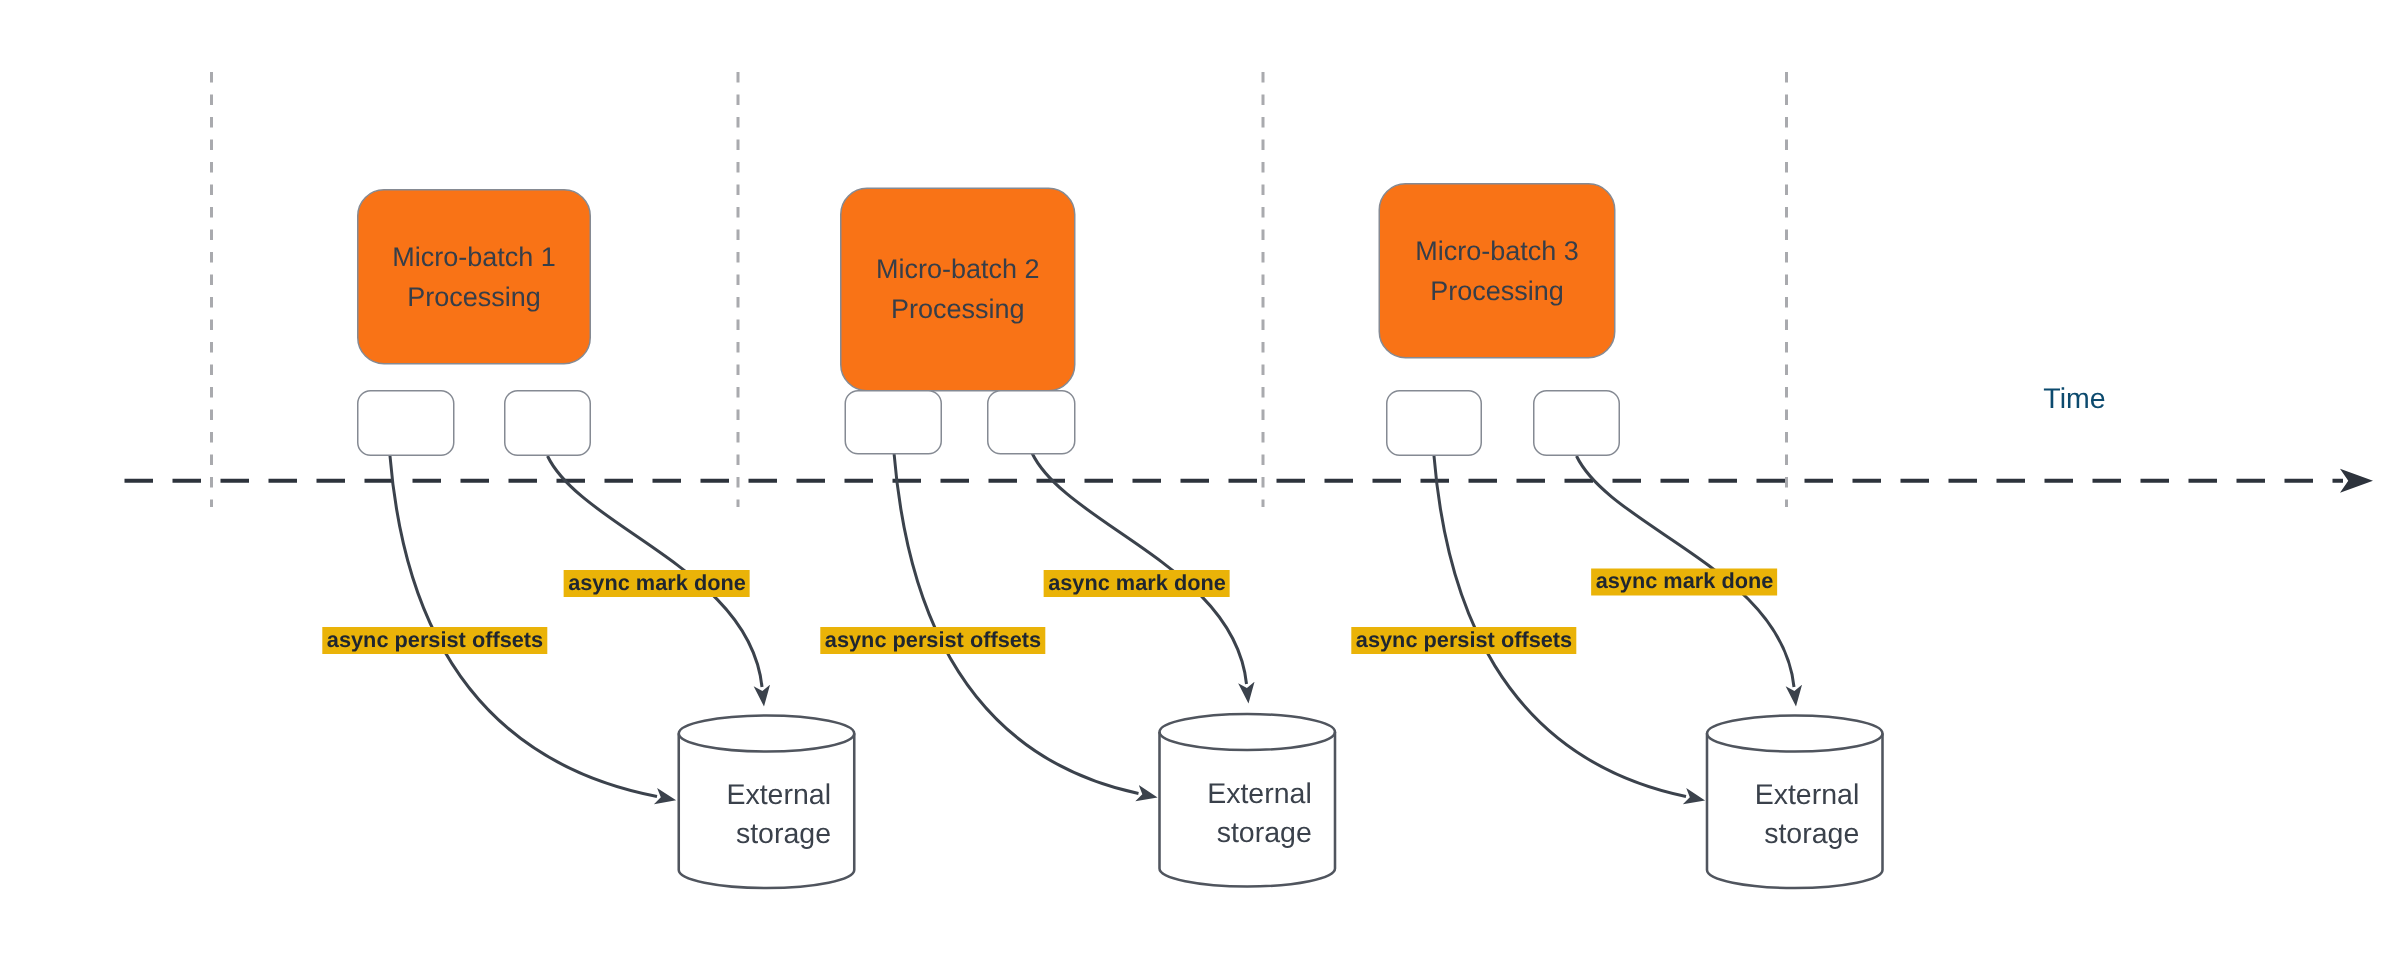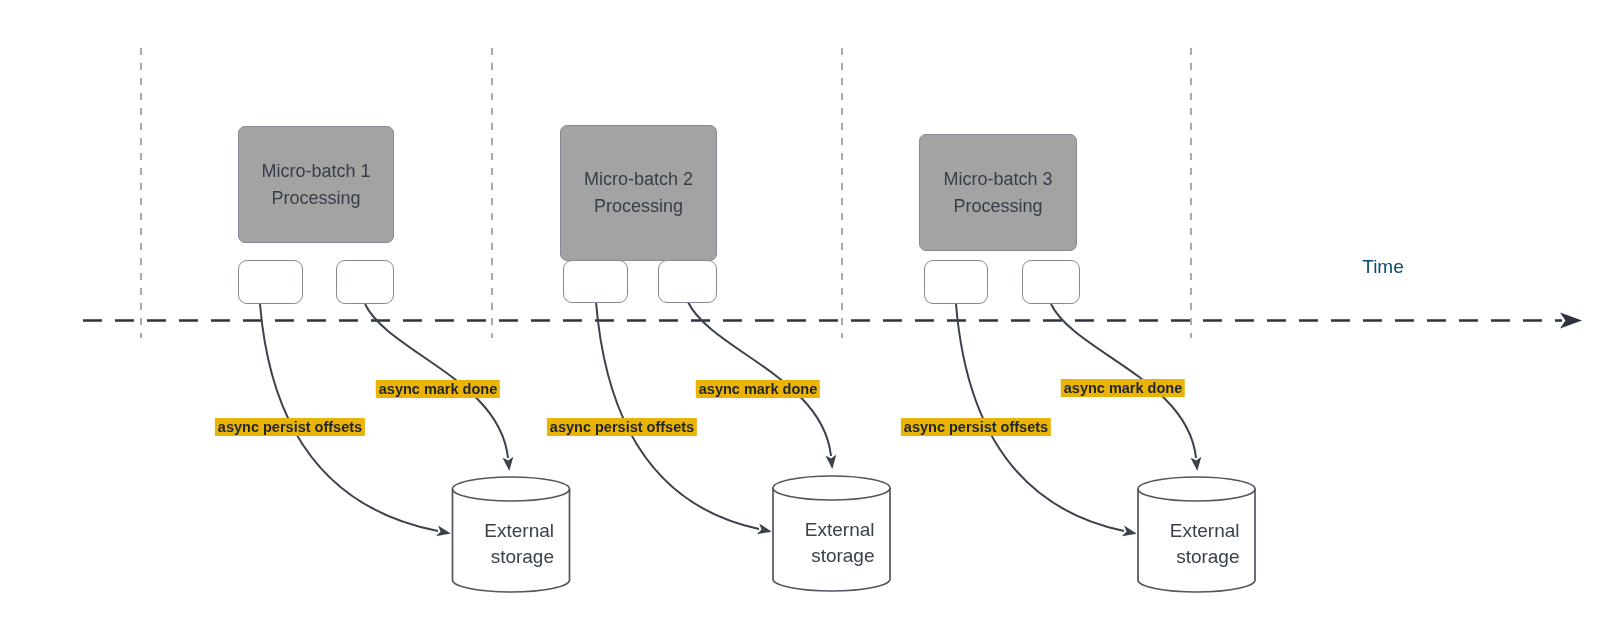--- a/index.html
+++ b/index.html
@@ -13,22 +13,22 @@
   }
   .stage svg.artwork {
     position: absolute;
     left: 0; top: 0;
     width: 1600px; height: 642px;
   }
   .big-box {
     position: absolute;
     box-sizing: border-box;
     border: 1.6px solid #858a93;
-    border-radius: 7px;
-    background: #a3a3a3;
+    border-radius: 18px;
+    background: #f97316;
     display: flex;
     flex-direction: column;
     align-items: center;
     justify-content: center;
     text-align: center;
     font-size: 18px;
     line-height: 27px;
     color: #363e49;
   }
   .small-box {
@@ -121,21 +121,21 @@
   <div class="big-box" style="left:560px; top:125px; width:157px; height:136px;">
     <span>Micro-batch 2</span>
     <span>Processing</span>
   </div>
   <div class="small-box" style="left:563px; top:260px; width:65px; height:43px;"></div>
   <div class="small-box" style="left:658px; top:260px; width:59px; height:43px;"></div>
   <div class="edge-label" style="left:622px; top:427px;">async persist offsets</div>
   <div class="edge-label" style="left:758px; top:389px;">async mark done</div>
   <div class="storage-label" style="left:831.5px; top:543px;">External storage</div>
 
-  <div class="big-box" style="left:919px; top:134px; width:158px; height:117px;">
+  <div class="big-box" style="left:919px; top:122px; width:158px; height:117px;">
     <span>Micro-batch 3</span>
     <span>Processing</span>
   </div>
   <div class="small-box" style="left:924px; top:260px; width:64px; height:44px;"></div>
   <div class="small-box" style="left:1022px; top:260px; width:58px; height:44px;"></div>
   <div class="edge-label" style="left:976px; top:427px;">async persist offsets</div>
   <div class="edge-label" style="left:1123px; top:388px;">async mark done</div>
   <div class="storage-label" style="left:1196.5px; top:544px;">External storage</div>
 
   <div class="time-label" style="left:1383px; top:267px;">Time</div>

